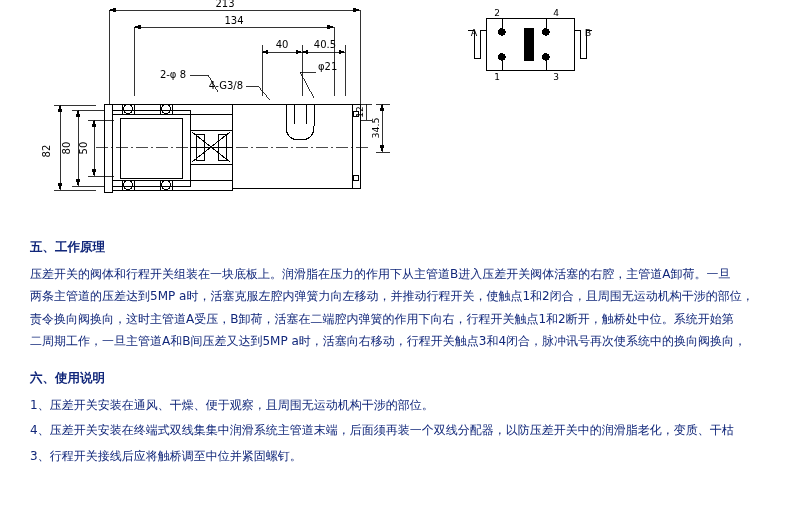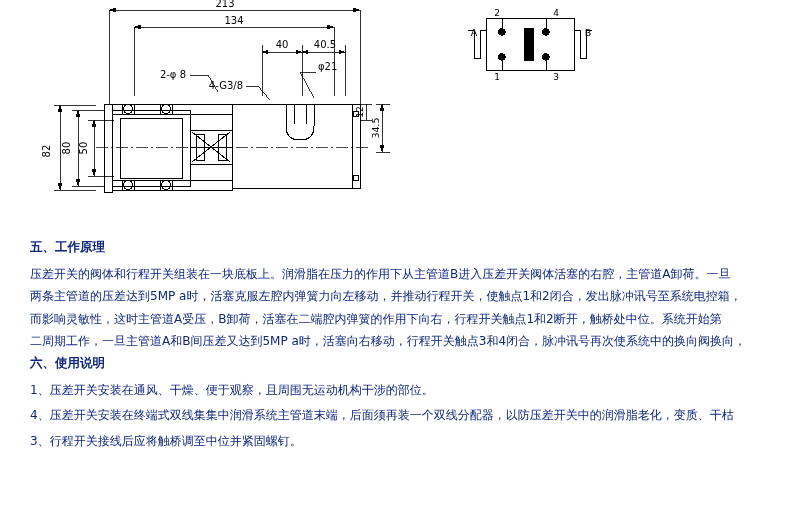--- a/index.html
+++ b/index.html
@@ -41,21 +41,21 @@
   }
   .para {
     font-size: 12px;
     color: #11277a;
     line-height: 1.72;
     margin: 0 0 2px 0;
     text-align: justify;
   }
   #section-five { }
   #section-six .para { margin-bottom: 5px; }
-  #section-six .section-heading { margin-top: 2px; }
+  #section-six .section-heading { margin-top: 17px; }
 </style>
 </head>
 <body>
 
 <div id="drawing-area">
   <svg id="drawing-svg" width="790" height="230" viewBox="0 0 790 230">
     <g stroke="#000" fill="none" stroke-width="1" shape-rendering="crispEdges">
 
       <g stroke-width="0.8">
         <line x1="109" y1="10" x2="360" y2="10"></line>
@@ -226,22 +226,22 @@
       <text x="588" y="36" font-size="9.5" fill="#000" stroke="none" text-anchor="middle">B</text>
     </g>
   </svg>
 </div>
 
 <div id="text-body">
 
   <section id="section-five">
     <h2 class="section-heading">五、工作原理</h2>
     <p class="para">压差开关的阀体和行程开关组装在一块底板上。润滑脂在压力的作用下从主管道B进入压差开关阀体活塞的右腔，主管道A卸荷。一旦</p>
-    <p class="para">两条主管道的压差达到5MP a时，活塞克服左腔内弹簧力向左移动，并推动行程开关，使触点1和2闭合，发出脉冲讯号至系统电控箱，</p>
-    <p class="para">而影响灵敏性，这时主管道A受压，B卸荷，活塞在二端腔内弹簧的作用下向右，行程开关触点1和2断开，触桥处中位。系统开始第</p>
+    <p class="para">两条主管道的压差达到5MP a时，活塞克服左腔内弹簧力向左移动，并推动行程开关，使触点1和2闭合，且周围无运动机构干涉的部位，</p>
+    <p class="para">责令换向阀换向，这时主管道A受压，B卸荷，活塞在二端腔内弹簧的作用下向右，行程开关触点1和2断开，触桥处中位。系统开始第</p>
     <p class="para">二周期工作，一旦主管道A和B间压差又达到5MP a时，活塞向右移动，行程开关触点3和4闭合，脉冲讯号再次使系统中的换向阀换向，</p>
   </section>
 
   <section id="section-six">
     <h2 class="section-heading">六、使用说明</h2>
     <p class="para">1、压差开关安装在通风、干燥、便于观察，且周围无运动机构干涉的部位。</p>
     <p class="para">4、压差开关安装在终端式双线集集中润滑系统主管道末端，后面须再装一个双线分配器，以防压差开关中的润滑脂老化，变质、干枯</p>
     <p class="para">3、行程开关接线后应将触桥调至中位并紧固螺钉。</p>
   </section>
 

